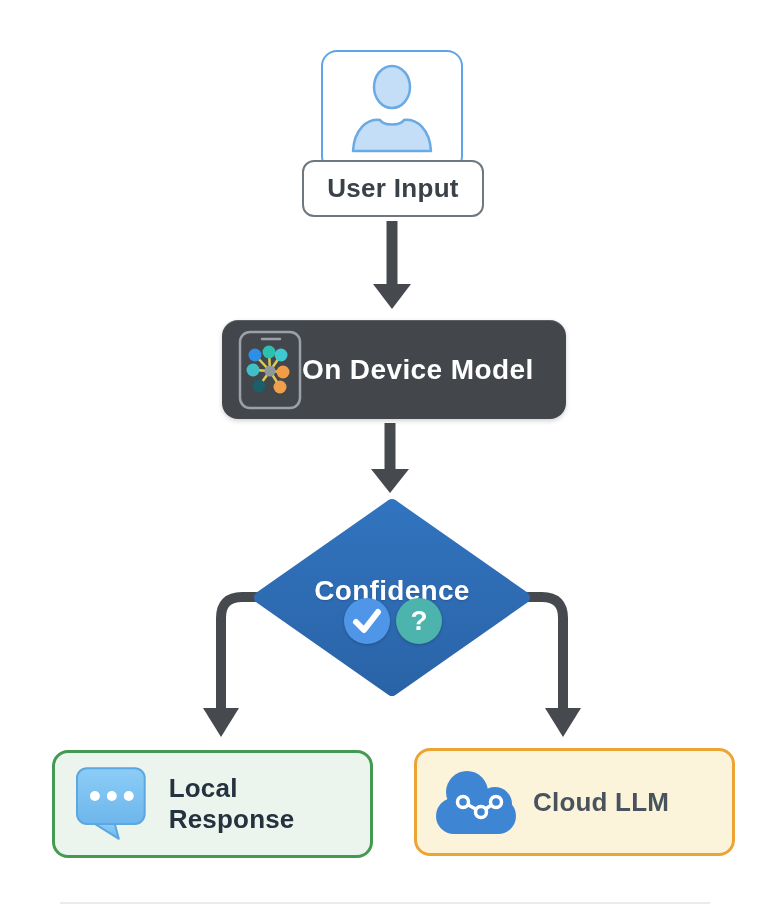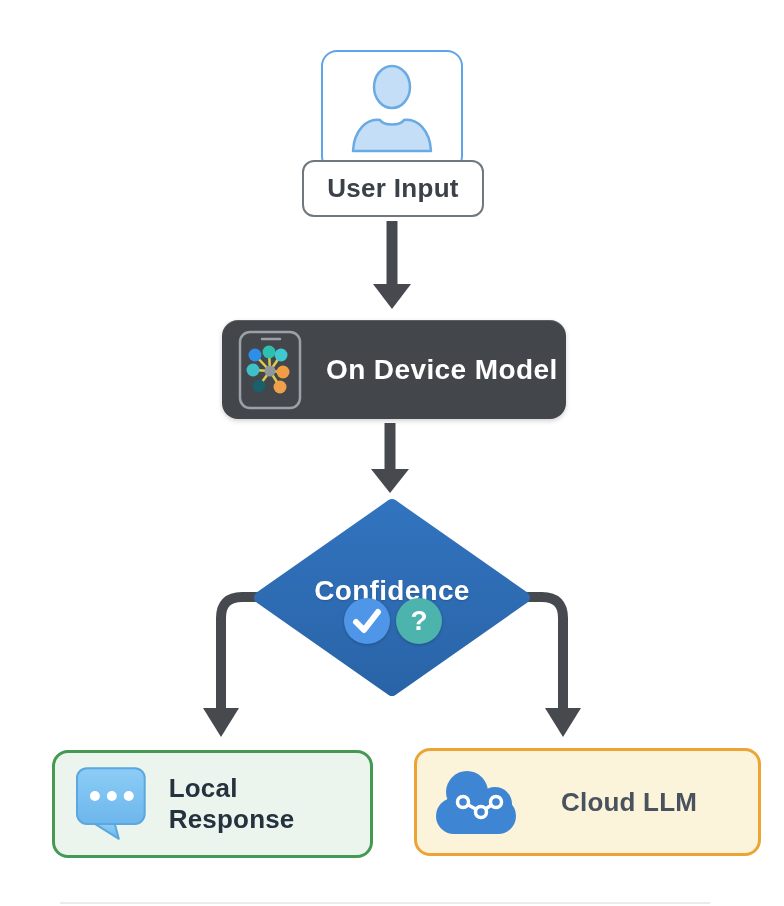--- a/index.html
+++ b/index.html
@@ -16,35 +16,35 @@
   #label-box{left:302px;top:160px;width:178px;height:53px;background:#ffffff;
     border:2px solid #70787f;border-radius:12px;z-index:3;
     display:flex;align-items:center;justify-content:center;}
   #label-box span{font-size:26px;color:#3b4149;letter-spacing:.3px;}
   
   #edges{left:0;top:0;z-index:2;}
   
   #device-box{left:222px;top:320px;width:344px;height:99px;background:#43464b;
     border-radius:16px;z-index:3;display:flex;align-items:center;padding-left:16px;
     box-sizing:border-box;box-shadow:inset 0 1px 0 rgba(255,255,255,.14), 0 2px 5px rgba(0,0,0,.18);}
-  #device-box .lbl{margin-left:24px;font-size:28px;color:#ffffff;letter-spacing:.4px;}
+  #device-box .lbl{font-size:28px;color:#ffffff;letter-spacing:.4px;}
   
   #diamond{left:248px;top:492px;z-index:3;}
   #conf-label{left:292px;top:556px;width:200px;height:36px;z-index:4;text-align:center;
     font-size:28px;color:#ffffff;letter-spacing:.3px;text-shadow:0 1px 2px rgba(0,0,0,.18);margin-top:19px;}
   .badge{width:46px;height:46px;border-radius:50%;z-index:4;display:flex;
     align-items:center;justify-content:center;box-shadow:0 1px 3px rgba(0,0,0,.22);}
   #check-badge{left:344px;top:598px;background:#4f96e8;}
   #question-badge{left:396px;top:598px;background:#4db4ad;}
   #question-badge span{color:#ffffff;font-size:28px;line-height:1;}
   
   .result{z-index:3;border-radius:16px;display:flex;align-items:center;box-sizing:border-box;}
   #local-box{left:52px;top:750px;width:321px;height:108px;background:#ecf5ed;border:3px solid #449a52;}
   #local-box .lbl{margin-left:20px;font-size:26px;color:#24313f;letter-spacing:.2px;}
-  #cloud-box{left:414px;top:748px;width:347px;height:108px;background:#fbf3da;border:3px solid #eca434;gap:28px;}
+  #cloud-box{left:414px;top:748px;width:321px;height:108px;background:#fbf3da;border:3px solid #eca434;}
   #cloud-box .lbl{margin-left:14px;font-size:26px;color:#49535d;line-height:1.25;letter-spacing:.2px;}
   #cloud-box .lbl span{display:block;}
   #local-box svg{margin-left:20px;}
   #cloud-box svg{margin-left:16px;}
   #bottom-smudge{left:60px;top:902px;width:650px;height:2px;background:rgba(60,60,60,.10);z-index:0;}
 </style>
 </head>
 <body>
 
 <div id="canvas">

